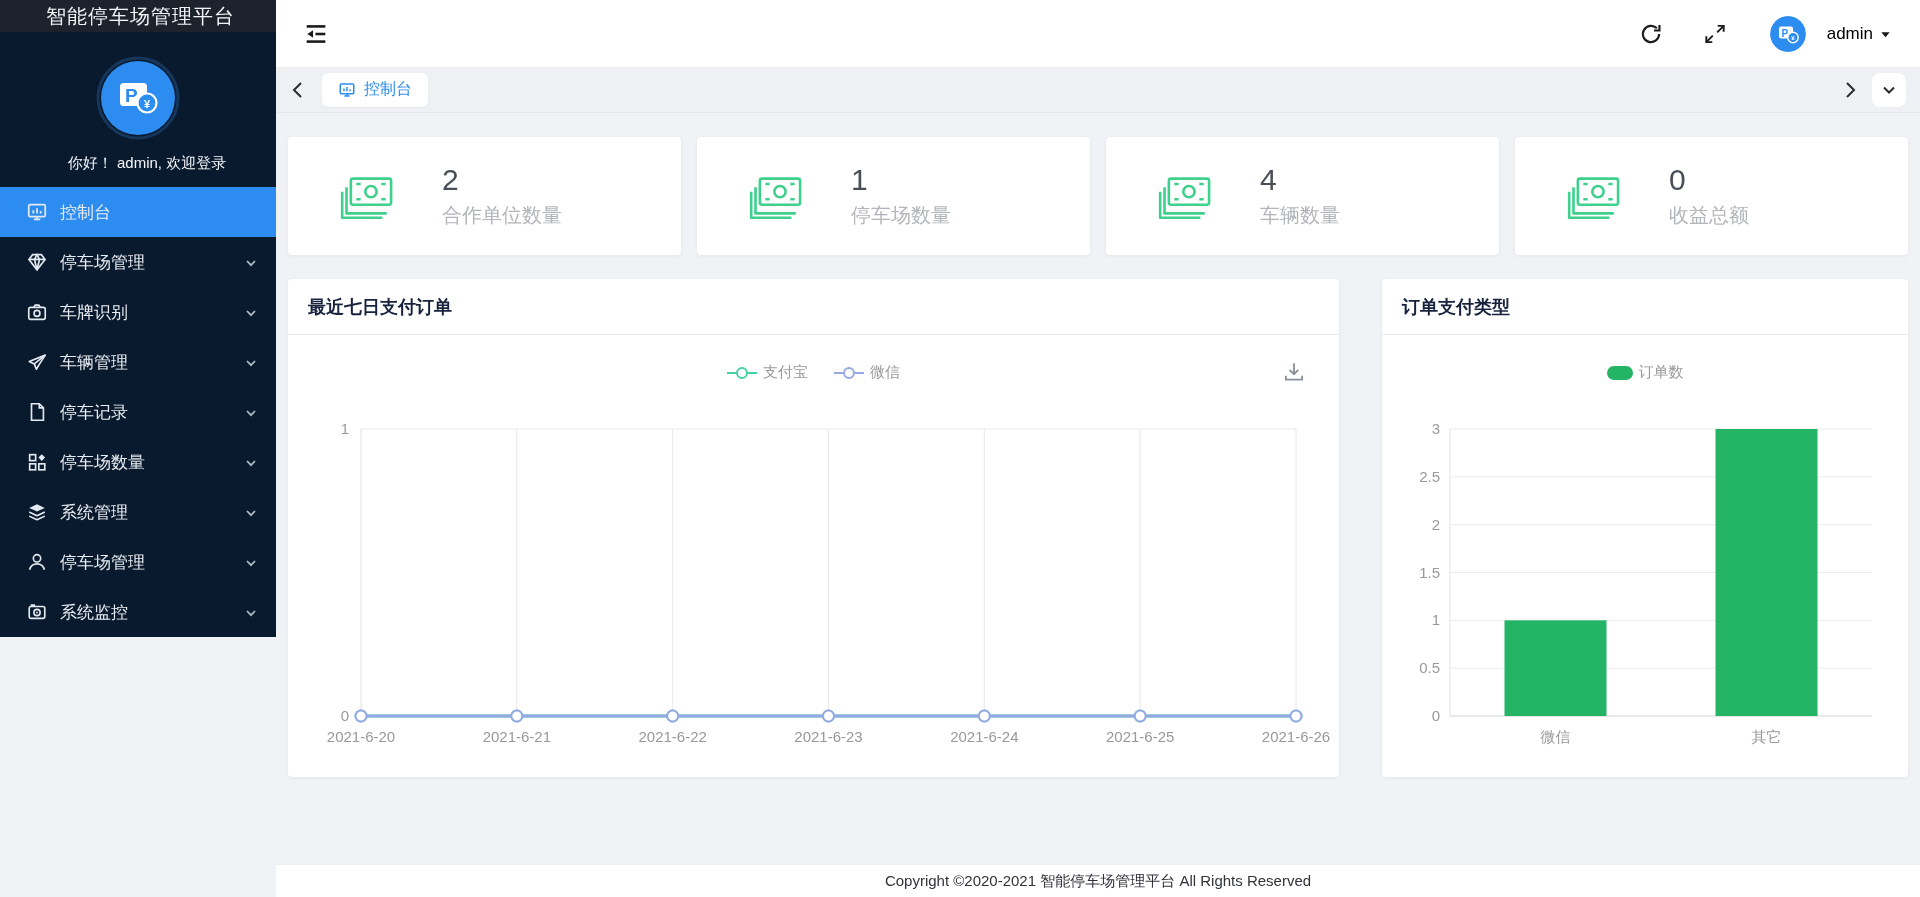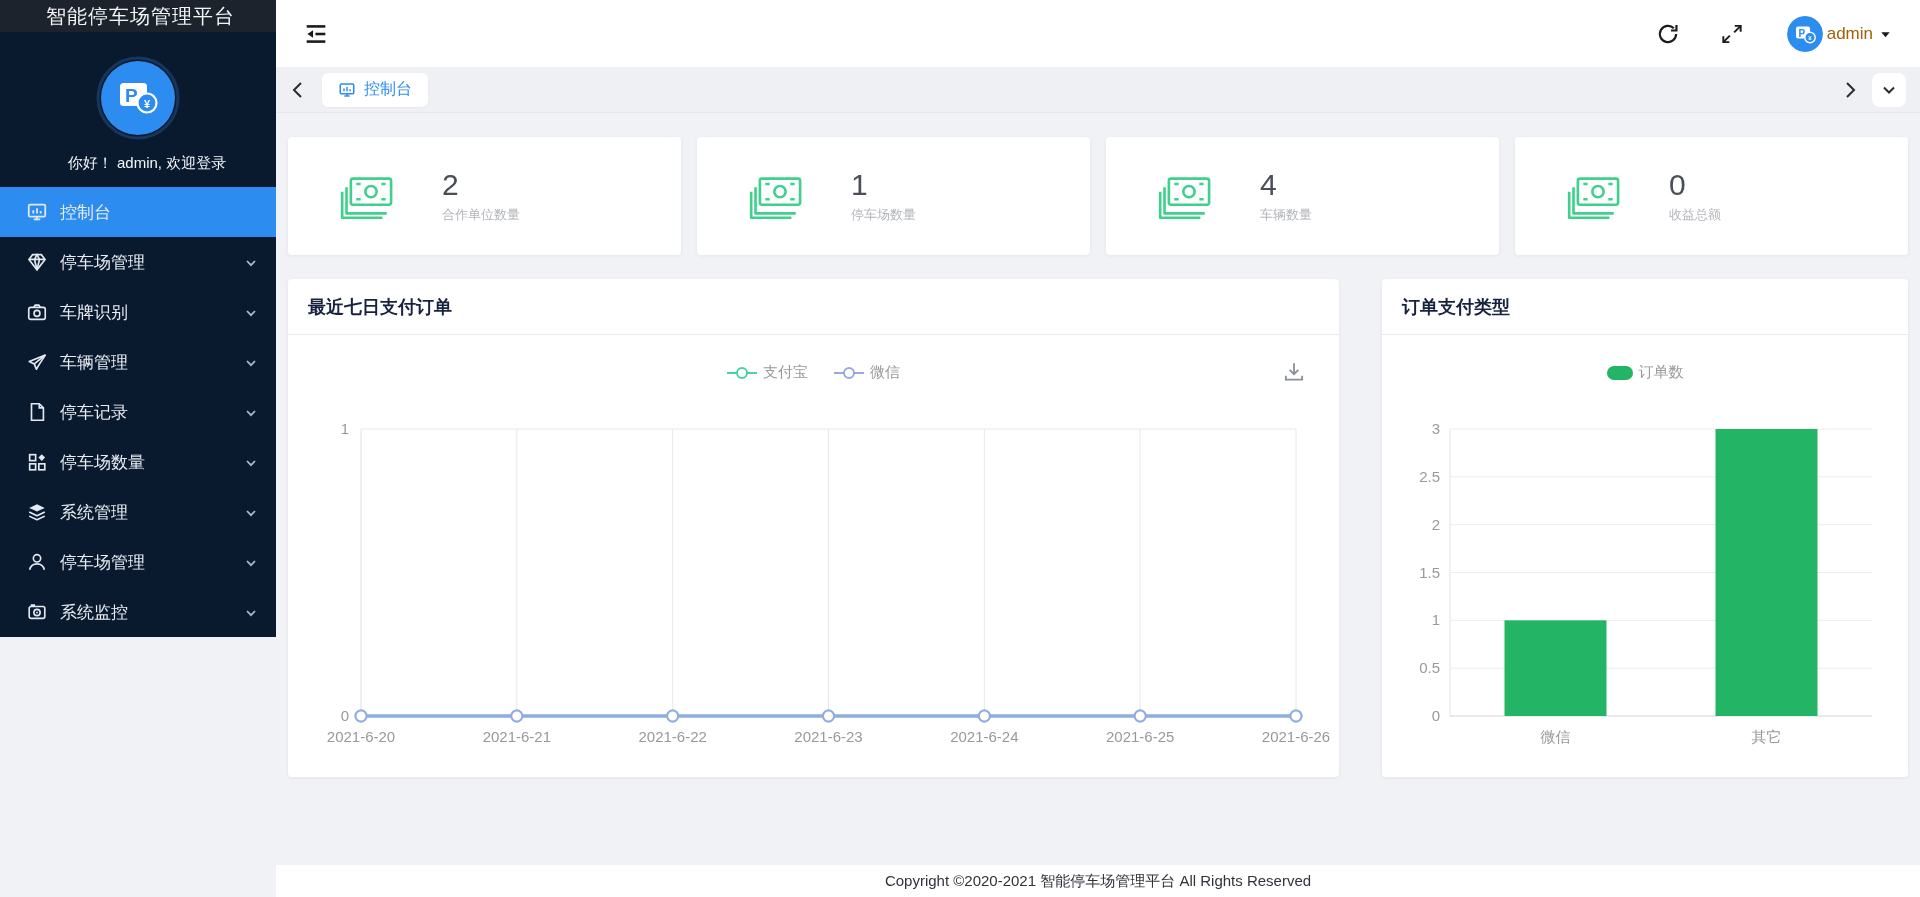--- a/index.html
+++ b/index.html
@@ -23,21 +23,21 @@
   .mi-arrow svg { width:14px; height:14px; }
 
   
   .main { flex:1; display:flex; flex-direction:column; height:897px; }
   .topbar { height:67px; background:#fff; display:flex; align-items:center; padding:0 28px 0 26px; }
   .collapse-btn { width:28px; height:28px; cursor:pointer; color:#1a1a1a; }
   .topbar-right { margin-left:auto; display:flex; align-items:center; }
   .tb-icon { width:26px; height:26px; color:#1c1c1c; cursor:pointer; }
   .tb-icon + .tb-icon { margin-left:38px; }
   .avatar { width:36px; height:36px; margin-left:42px; border-radius:50%; overflow:hidden; cursor:pointer; }
-  .username { font-size:17px; color:#a16207; margin-left:4px; cursor:pointer; }
+  .username { font-size:17px; color:#000000; margin-left:21px; cursor:pointer; }
   .caret { width:13px; height:13px; margin-left:6px; cursor:pointer; }
 
   
   .tabbar { height:46px; background:#eef0f4; border-bottom:1px solid #e4e7ec;
     display:flex; align-items:center; padding:0 14px 0 12px; }
   .tab-nav { width:20px; height:20px; color:#2b2b2b; cursor:pointer; }
   .tab-chip { margin-left:14px; height:34px; background:#fff; border-radius:6px; display:flex;
     align-items:center; padding:0 16px; color:#2d8cf0; font-size:16px; cursor:pointer;
     box-shadow:0 1px 2px rgba(0,0,0,.04); }
   .tab-chip .t-icon { width:18px; height:18px; margin-right:8px; color:#2d8cf0; }
@@ -46,21 +46,21 @@
     display:flex; align-items:center; justify-content:center; color:#2b2b2b; cursor:pointer; }
 
   
   .content { flex:1; background:#f0f2f5; padding:24px 12px 0 12px; overflow:hidden; }
   .stat-row { display:flex; gap:16px; }
   .stat-card { flex:1; height:118px; background:#fff; border-radius:4px;
     box-shadow:0 1px 4px rgba(0,21,41,.06); display:flex; align-items:center; padding-left:46px; }
   .stat-icon { width:62px; height:50px; color:#3ed08c; }
   .stat-text { margin-left:46px; }
   .stat-value { font-size:30px; color:#4a4f57; line-height:1.15; }
-  .stat-label { font-size:13px; color:#b2b5ba; margin-top:4px; }
+  .stat-label { font-size:20px; color:#b2b5ba; margin-top:4px; }
 
   .charts-row { display:flex; gap:19px; margin-top:24px; }
   .chart-card { background:#fff; border-radius:4px; box-shadow:0 1px 4px rgba(0,21,41,.06); height:498px; }
   .chart-card.left { flex:1; }
   .chart-card.right { flex:0 0 526px; width:526px;margin-left:24px; }
   .chart-header { height:56px; border-bottom:1px solid #e8eaec; display:flex; align-items:center;
     padding:4px 20px; font-size:18px; font-weight:bold; color:#17233d; }
   .chart-body { position:relative; height:441px;padding-left:40px; }
   .legend-row { position:absolute; top:28px; left:0; right:0; display:flex;
     justify-content:center; align-items:center; gap:26px; }

